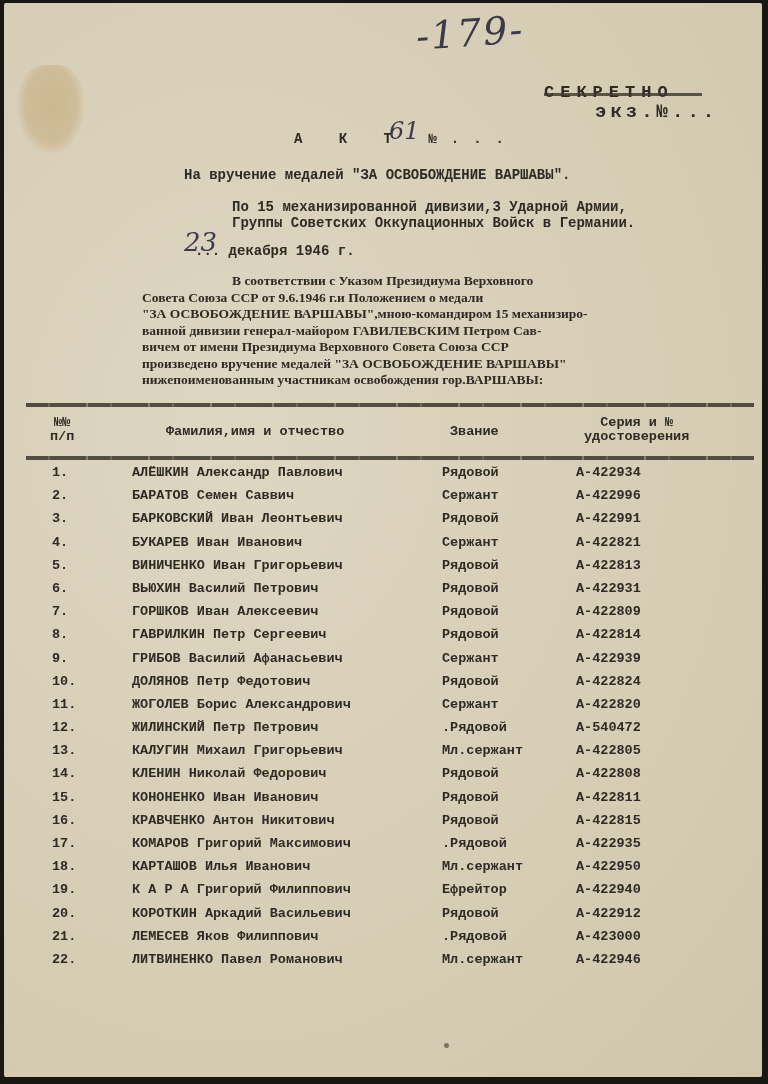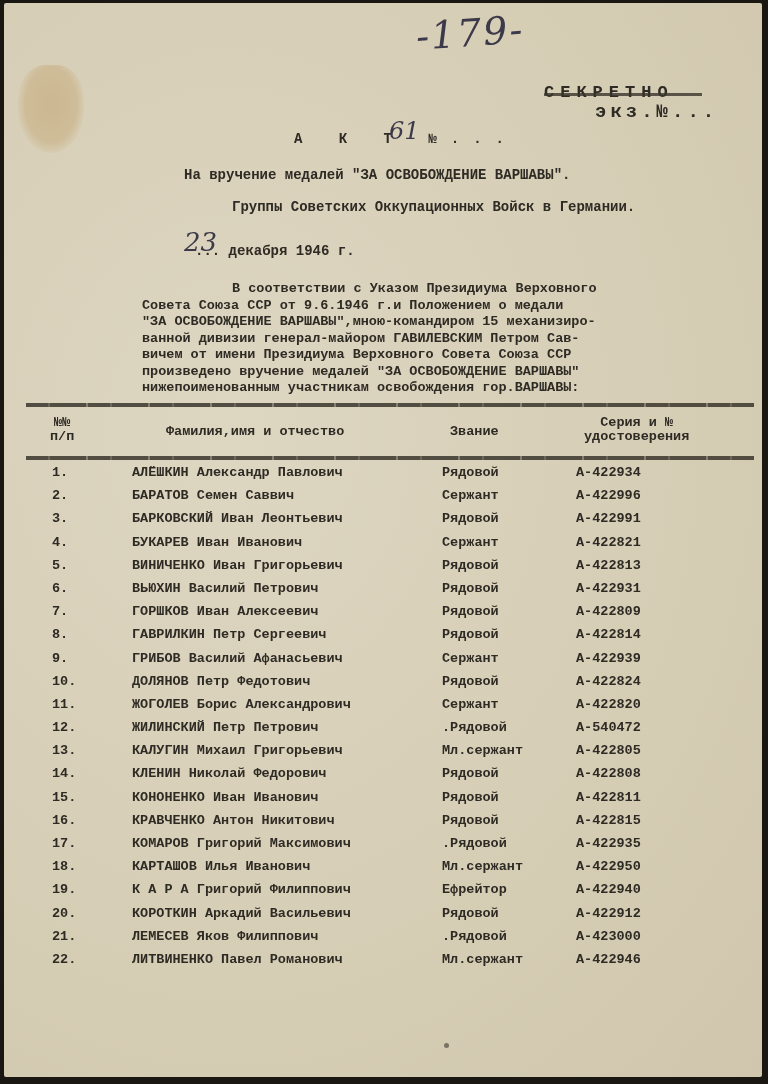--- a/index.html
+++ b/index.html
@@ -30,21 +30,21 @@
   .page-num { left: 412px; top: 8px; font-size: 38px; letter-spacing: 2px; transform: rotate(-4deg); }
   .secret { position: absolute; left: 540px; top: 80px; font-size: 17px; font-weight: bold; letter-spacing: 6px; }
   .secret-line { position: absolute; left: 540px; top: 90px; width: 158px; height: 3px; background: #3a352c; opacity: 0.8; }
   .copy { position: absolute; left: 550px; top: 98px; font-size: 19px; font-weight: bold; letter-spacing: 4px; margin-left: 41px; }
   .act-title { position: absolute; left: 290px; top: 128px; font-size: 14px; font-weight: bold; letter-spacing: 14px; }
   .act-num { left: 385px; top: 114px; font-size: 24px; }
   .subtitle { position: absolute; left: 180px; top: 164px; font-size: 14px; font-weight: bold; }
   .unit { position: absolute; left: 228px; top: 196px; font-size: 14px; font-weight: bold; line-height: 16px; }
   .date { position: absolute; left: 191px; top: 240px; font-size: 14px; font-weight: bold; }
   .date-day { left: 180px; top: 224px; font-size: 26px; }
-  .body-text { position: absolute; left: 138px; top: 278px; width: 550px; font-size: 13.5px; font-weight: bold; line-height: 16.5px; }
+  .body-text { position: absolute; left: 138px; top: 270px; width: 550px; font-size: 13.5px; font-weight: bold; line-height: 16.5px; font-family: Liberation Serif, serif; }
   .body-text .indent { padding-left: 90px; }
   .rule { position: absolute; left: 22px; width: 728px; height: 4px; background: repeating-linear-gradient(90deg, #3a352c 0 22px, #5b554a 22px 24px, #3a352c 24px 60px, #7a7262 60px 62px); opacity: 0.85; }
   .rule.top { top: 400px; }
   .rule.bottom { top: 453px; }
   .hdr { position: absolute; font-size: 13.5px; font-weight: bold; line-height: 14px; }
   .h-num { left: 46px; top: 413px; text-align: center; }
   .h-name { left: 162px; top: 422px; }
   .h-rank { left: 446px; top: 422px; }
   .h-cert { left: 580px; top: 413px; text-align: center; }
   .rows { position: absolute; left: 0; top: 462px; width: 758px; }
@@ -67,20 +67,21 @@
   <div class="secret">СЕКРЕТНО</div>
   <div class="secret-line"></div>
   <div class="copy">экз.№...</div>
 
   <div class="act-title">А К Т №...</div>
   <div class="handwritten act-num">61</div>
 
   <div class="subtitle">На вручение медалей "ЗА ОСВОБОЖДЕНИЕ ВАРШАВЫ".</div>
 
   <div class="unit">
+    <div>По 15 механизированной дивизии,3 Ударной Армии,</div>
     <div>Группы Советских Оккупационных Войск в Германии.</div>
   </div>
 
   <div class="handwritten date-day">23</div>
   <div class="date">... декабря 1946 г.</div>
 
   <div class="body-text">
     <div class="indent">В соответствии с Указом Президиума Верховного</div>
     <div>Совета Союза ССР от 9.6.1946 г.и Положением о медали</div>
     <div>"ЗА ОСВОБОЖДЕНИЕ ВАРШАВЫ",мною-командиром 15 механизиро-</div>

